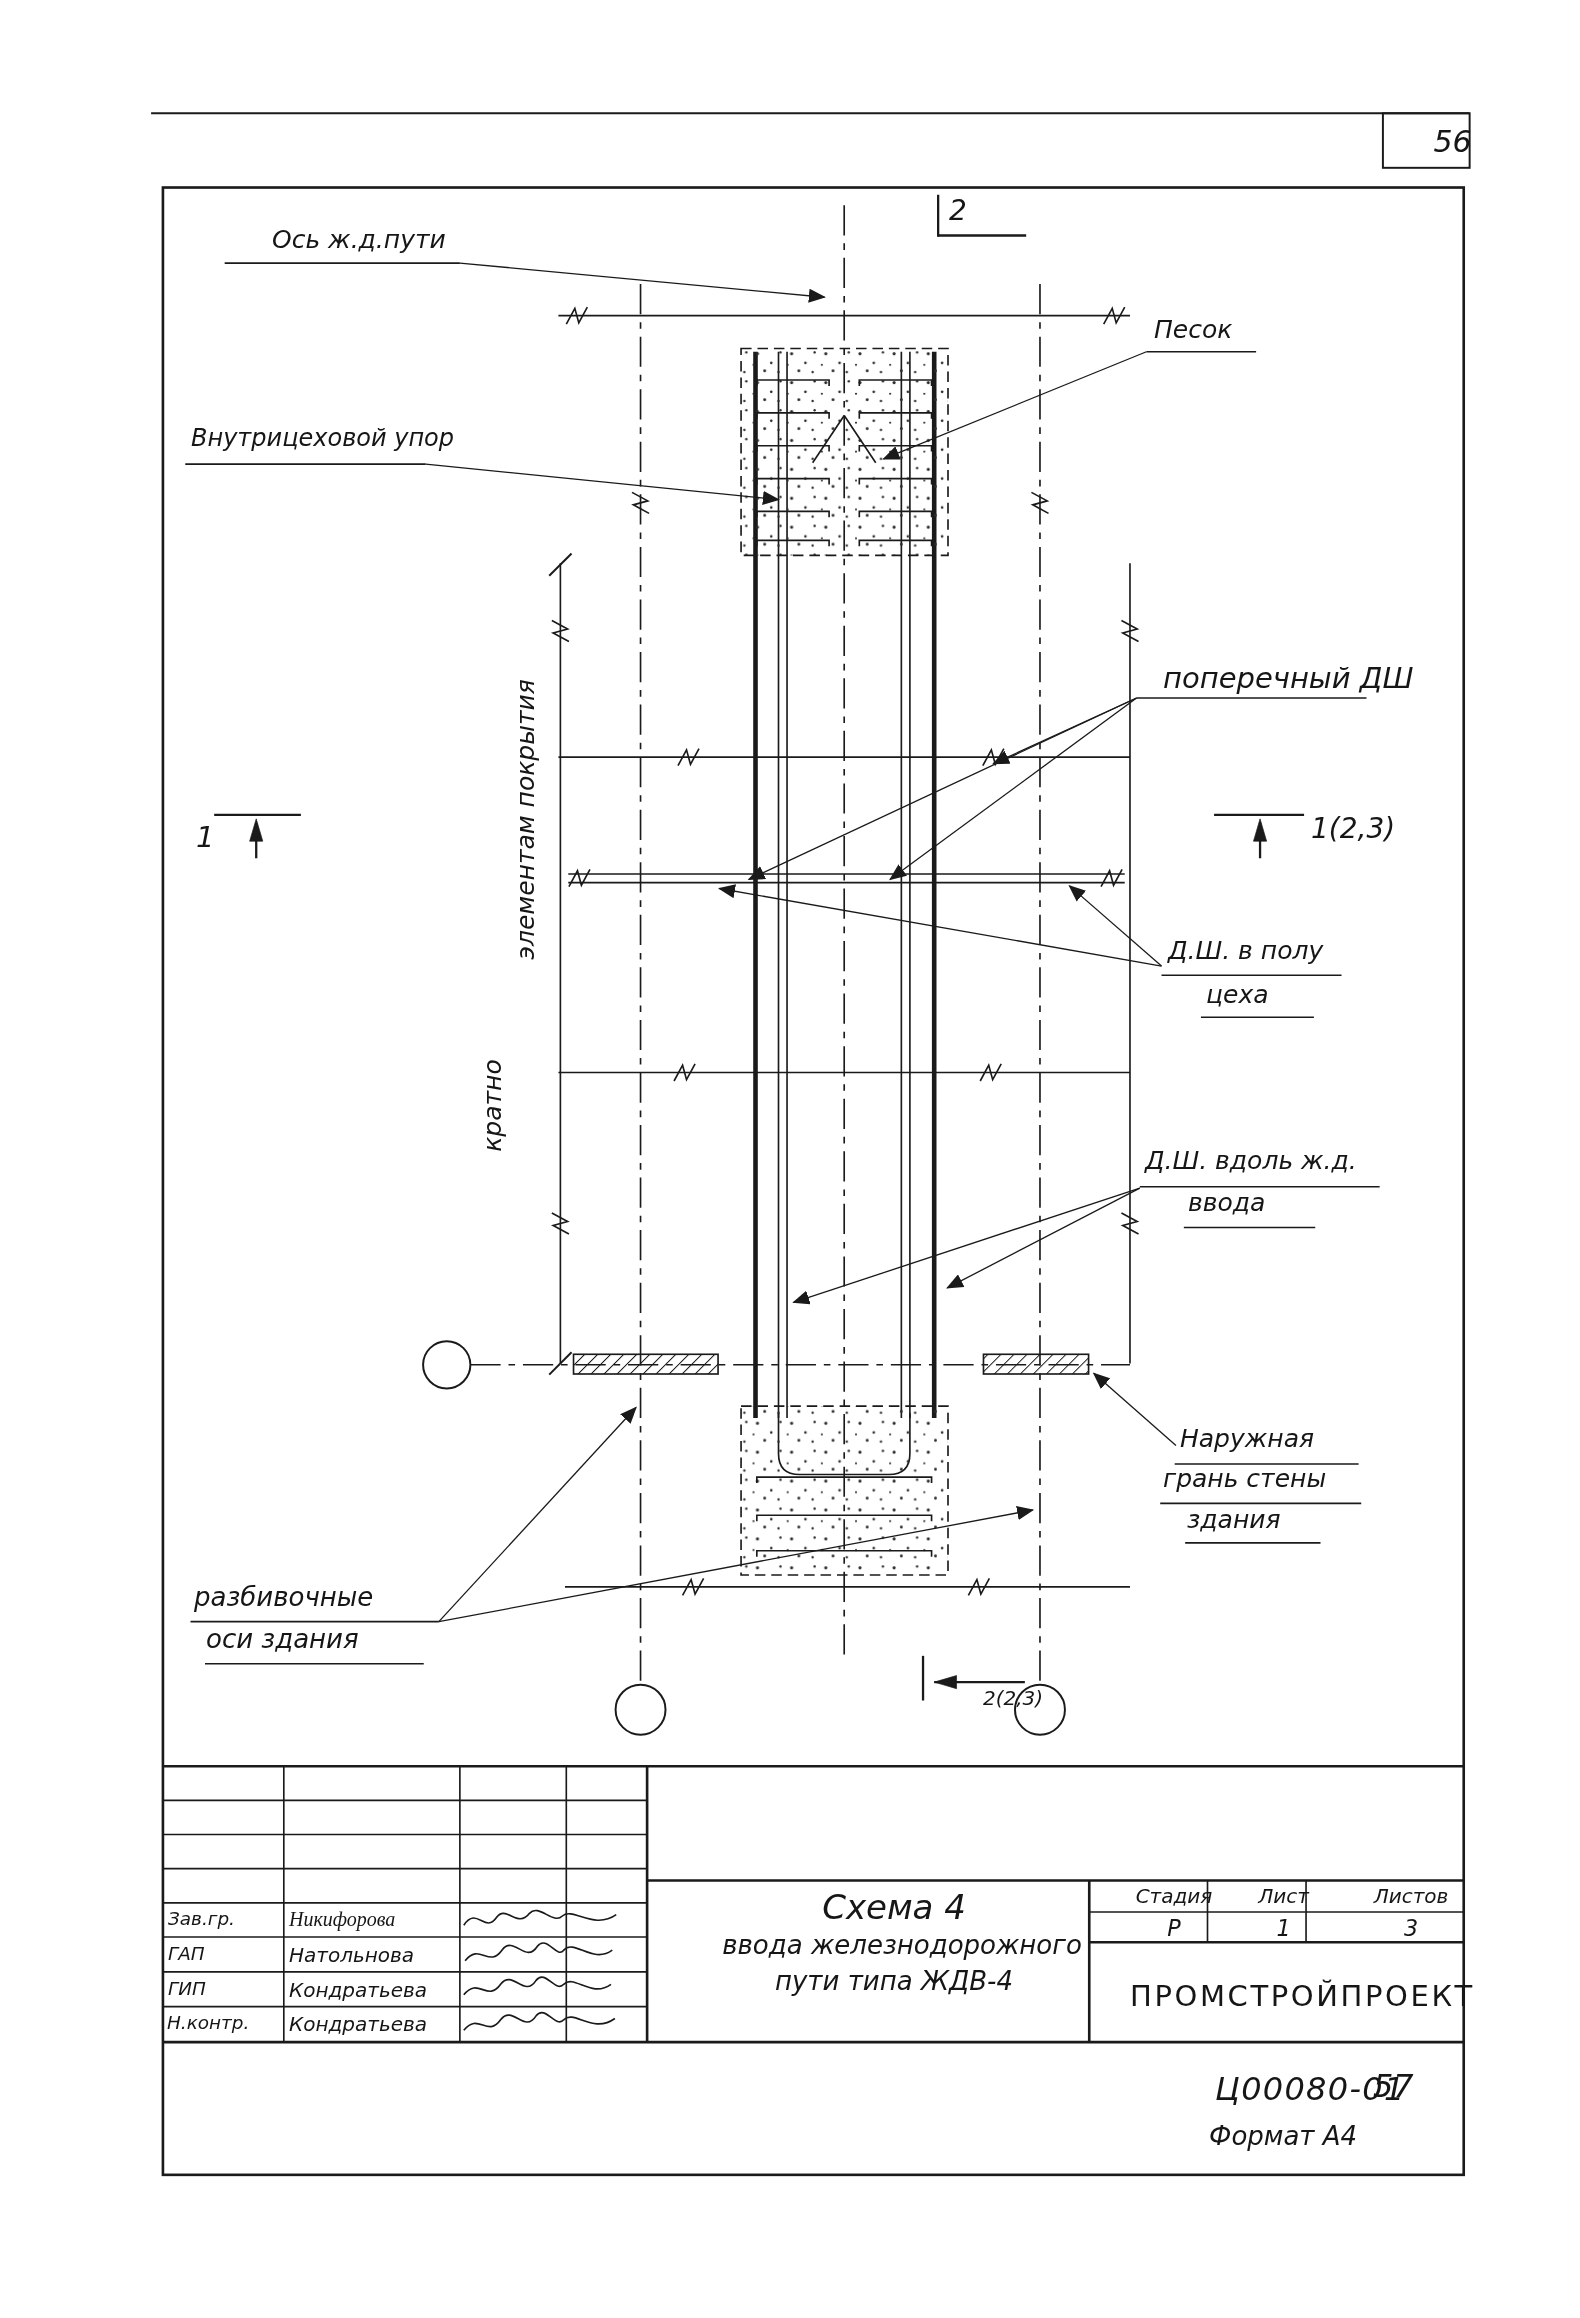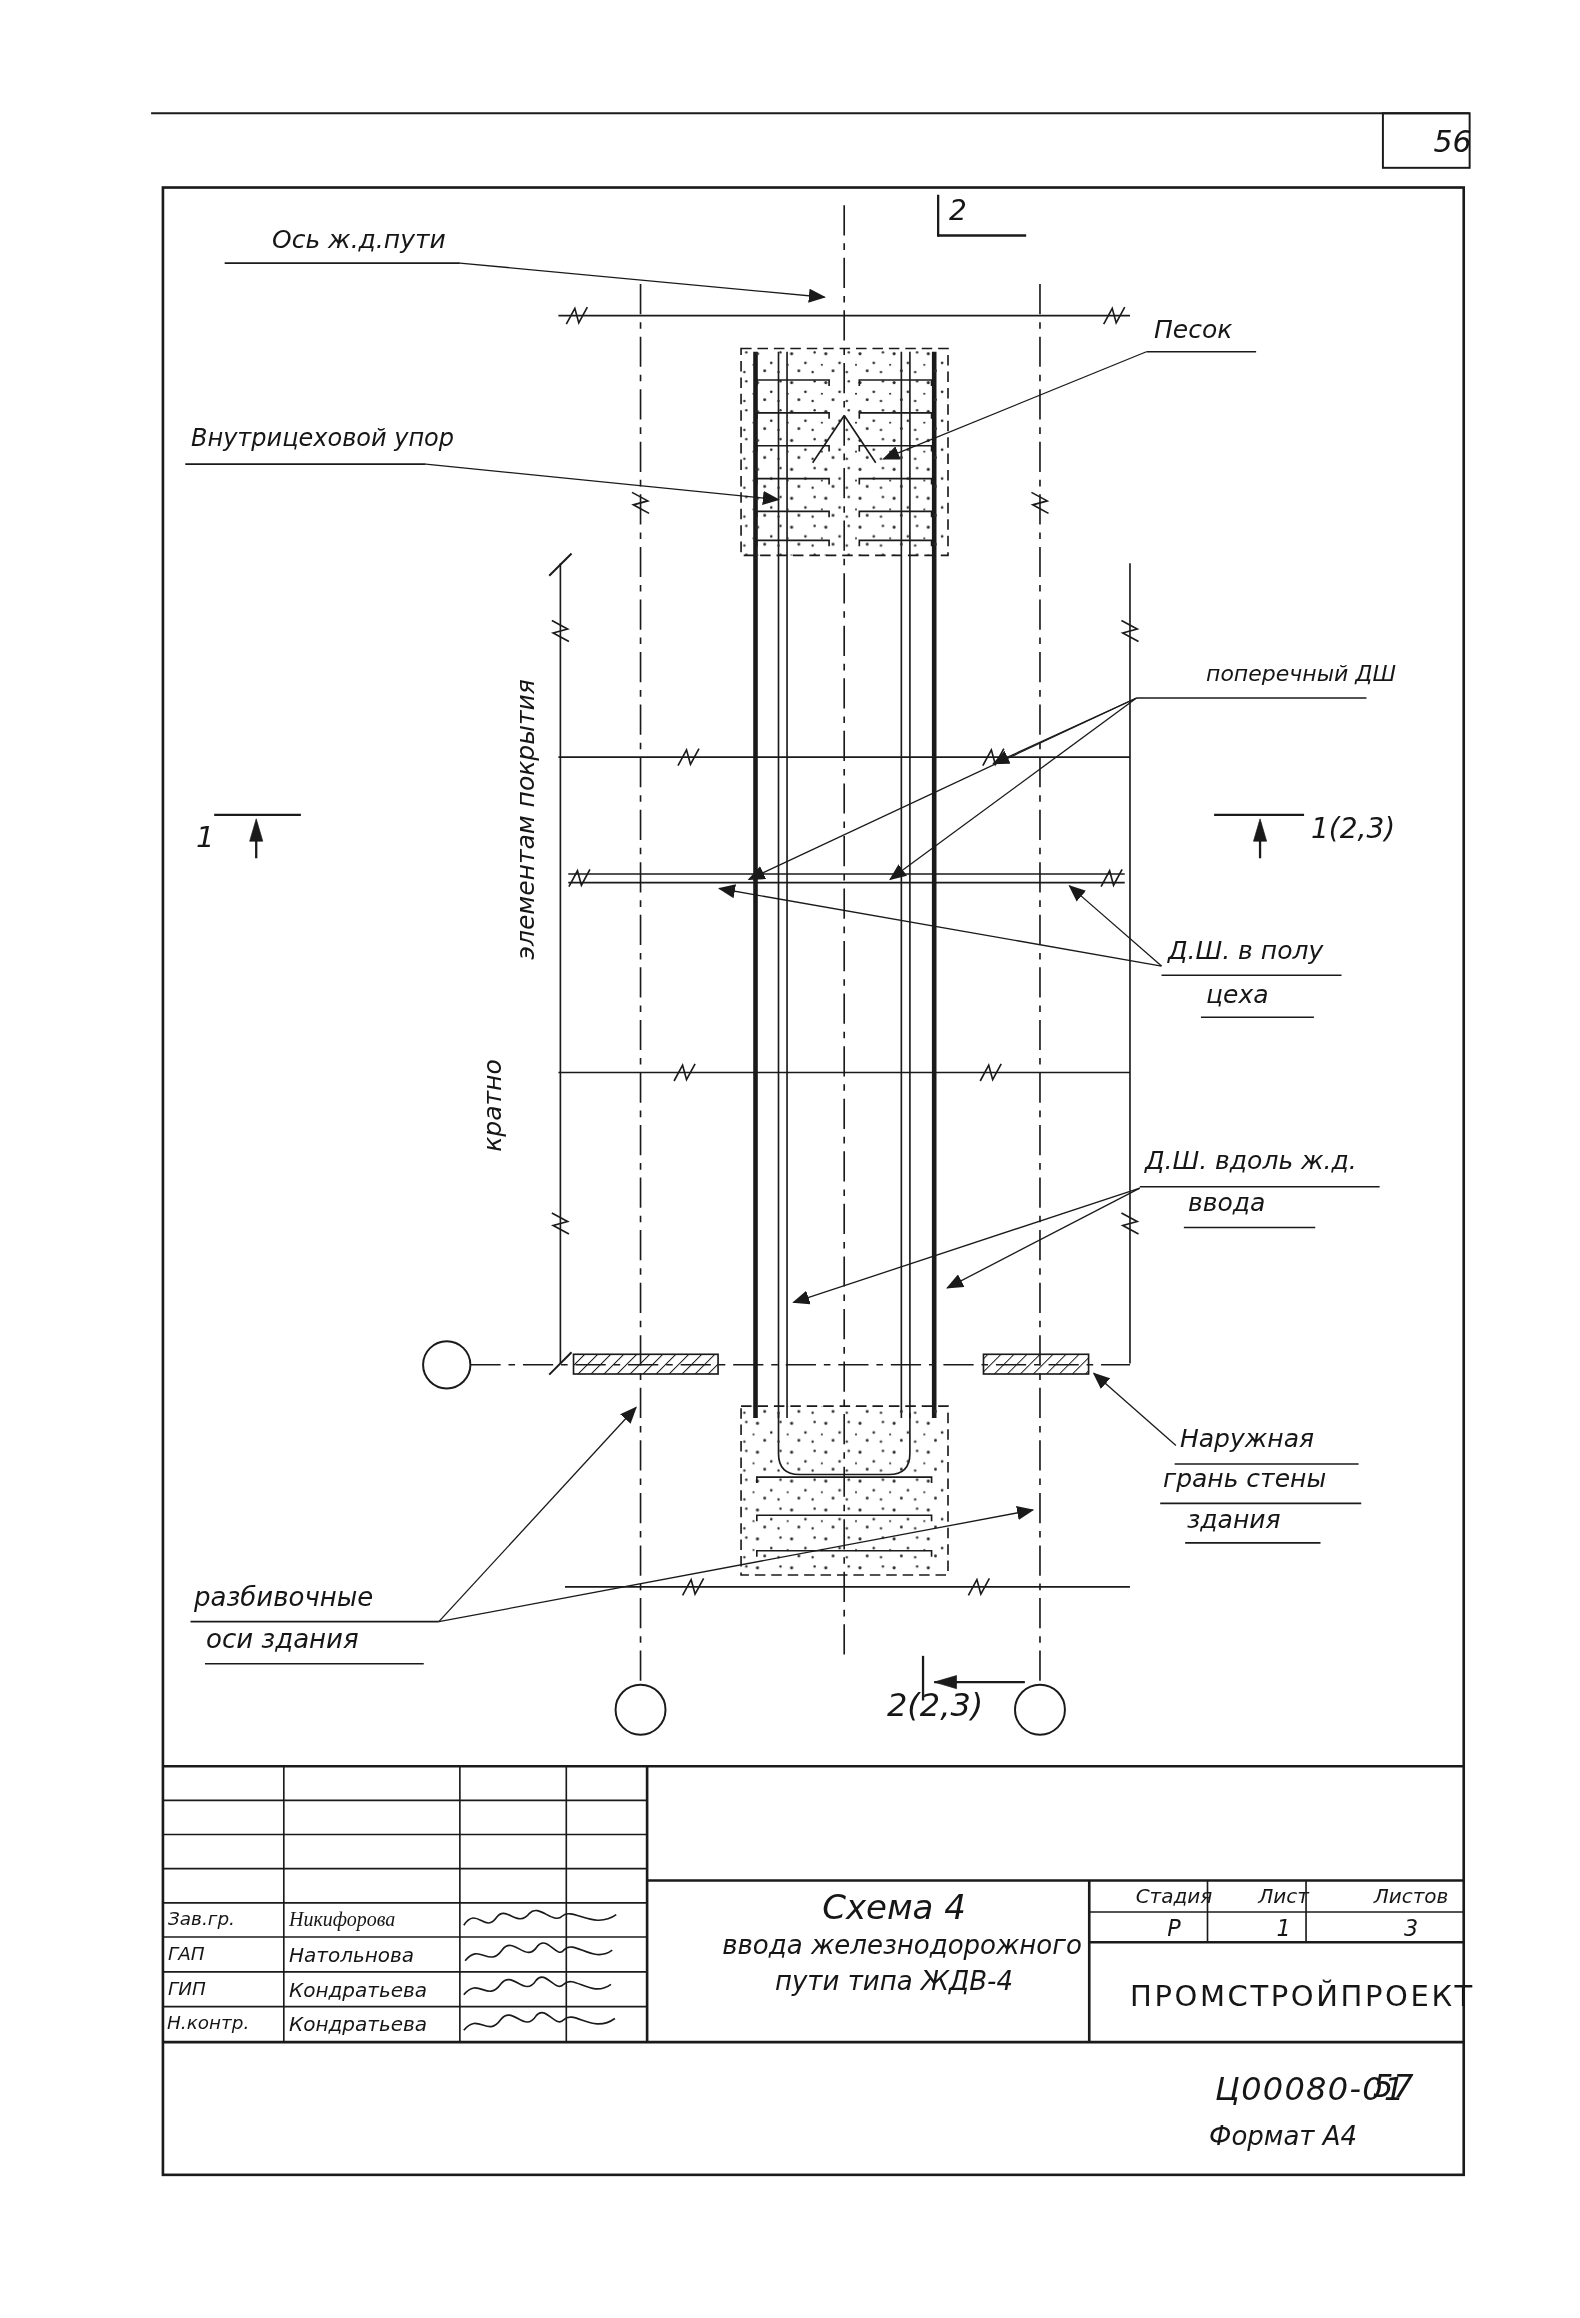--- a/index.html
+++ b/index.html
@@ -210,38 +210,38 @@
       <path d="M706,3036 C728,3008 742,3048 762,3020 C780,2996 798,3042 816,3014 C830,2996 846,3034 858,3020 C874,3004 900,3042 930,3020"></path>
       <path d="M706,3090 C728,3062 742,3102 762,3074 C780,3050 798,3096 816,3068 C830,3050 846,3088 858,3074 C874,3058 902,3096 936,3072"></path>
     </g>
   </svg>
 
   <div class="tb ctr" style="left:1383px;top:124px;width:87px;font-size:30px;font-style:italic;">56</div>
 
   <div class="lbl" style="left:231px;top:225px;font-size:25px;margin-left:41px;">Ось ж.д.пути</div>
   <div class="lbl" style="left:1154px;top:315px;font-size:25px;">Песок</div>
   <div class="lbl" style="left:191px;top:424px;font-size:24px;">Внутрицеховой упор</div>
-  <div class="lbl" style="left:1206px;top:661px;font-size:22px;">поперечный ДШ</div>
+  <div class="lbl" style="left:1163px;top:661px;font-size:29px;">поперечный ДШ</div>
   <div class="lbl" style="left:1168px;top:936px;font-size:25px;">Д.Ш. в полу</div>
   <div class="lbl" style="left:1206px;top:980px;font-size:25px;">цеха</div>
   <div class="lbl" style="left:1145px;top:1146px;font-size:25px;">Д.Ш. вдоль ж.д.</div>
   <div class="lbl" style="left:1188px;top:1188px;font-size:25px;">ввода</div>
   <div class="lbl" style="left:1180px;top:1424px;font-size:25px;">Наружная</div>
   <div class="lbl" style="left:1163px;top:1464px;font-size:25px;">грань стены</div>
   <div class="lbl" style="left:1187px;top:1505px;font-size:25px;">здания</div>
   <div class="lbl" style="left:194px;top:1582px;font-size:26px;">разбивочные</div>
   <div class="lbl" style="left:206px;top:1624px;font-size:26px;">оси здания</div>
 
   <div class="lbl rot" style="left:420px;top:1091px;width:145px;height:29px;line-height:29px;font-size:25px;">кратно</div>
   <div class="lbl rot" style="left:299px;top:805px;width:453px;height:29px;line-height:29px;font-size:25px;">элементам покрытия</div>
 
   <div class="lbl" style="left:196px;top:820px;font-size:29px;">1</div>
   <div class="lbl" style="left:1311px;top:812px;font-size:28px;">1(2,3)</div>
   <div class="lbl" style="left:949px;top:194px;font-size:28px;">2</div>
-  <div class="lbl" style="left:887px;top:1686px;font-size:32px;">2(2,3)</div>
+  <div class="lbl" style="left:983px;top:1686px;font-size:20px;">2(2,3)</div>
 
   <div class="tb ctr" style="left:647px;top:1887px;width:442px;font-size:34px;font-style:italic;">Схема 4</div>
   <div class="tb ctr" style="left:647px;top:1930px;width:458px;font-size:26px;font-style:italic;">ввода железнодорожного</div>
   <div class="tb ctr" style="left:647px;top:1966px;width:442px;font-size:26px;font-style:italic;">пути типа ЖДВ-4</div>
 
   <div class="tb ctr" style="left:1089px;top:1884px;width:118px;font-size:20px;font-style:italic;">Стадия</div>
   <div class="tb ctr" style="left:1208px;top:1884px;width:99px;font-size:20px;font-style:italic;">Лист</div>
   <div class="tb ctr" style="left:1306px;top:1884px;width:158px;font-size:20px;font-style:italic;">Листов</div>
   <div class="tb ctr" style="left:1089px;top:1915px;width:118px;font-size:22.3px;font-style:italic;">Р</div>
   <div class="tb ctr" style="left:1208px;top:1915px;width:99px;font-size:22.3px;font-style:italic;">1</div>

